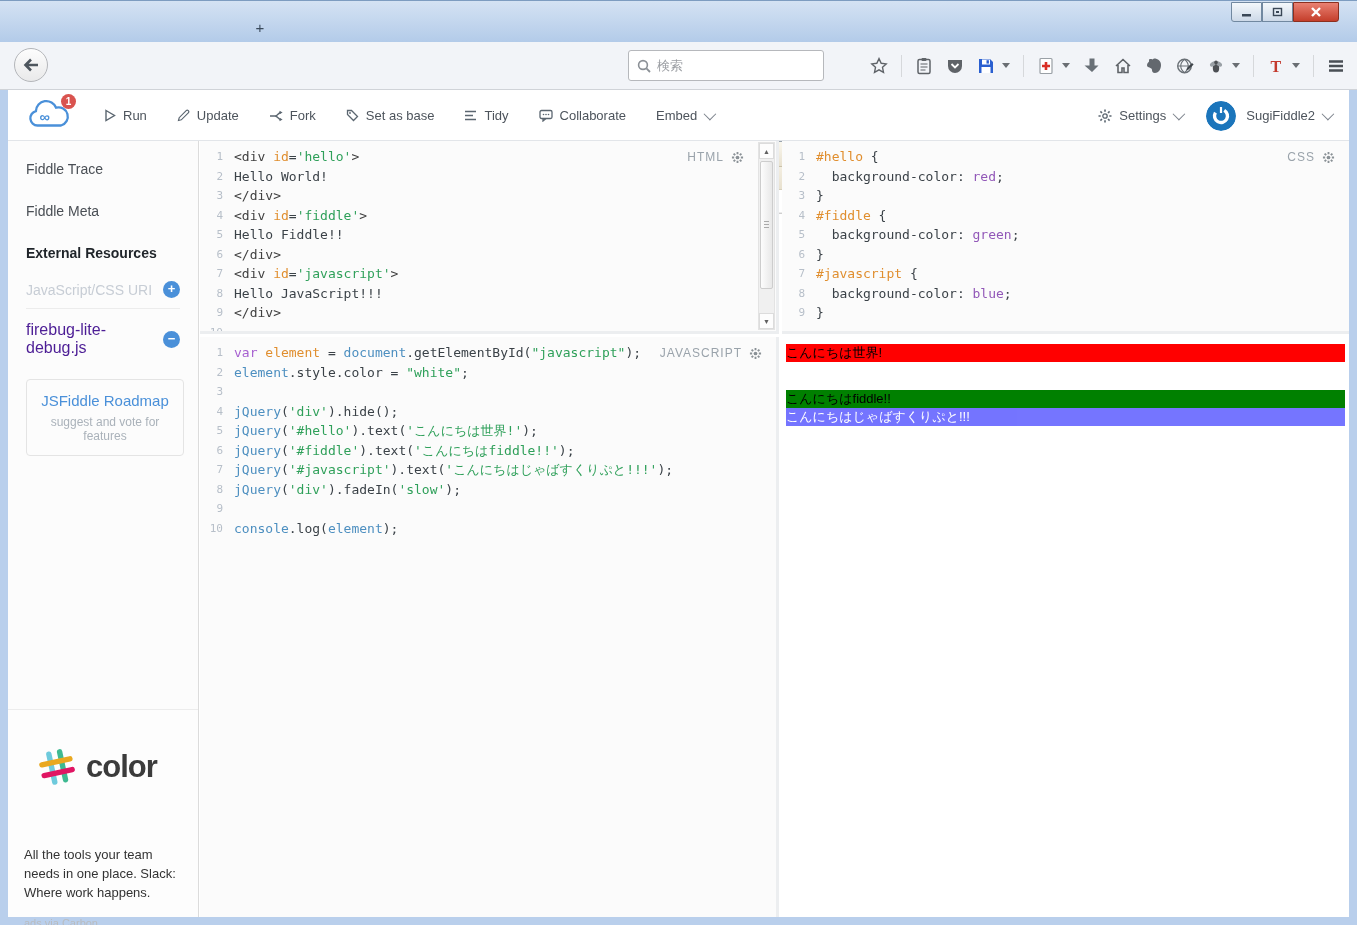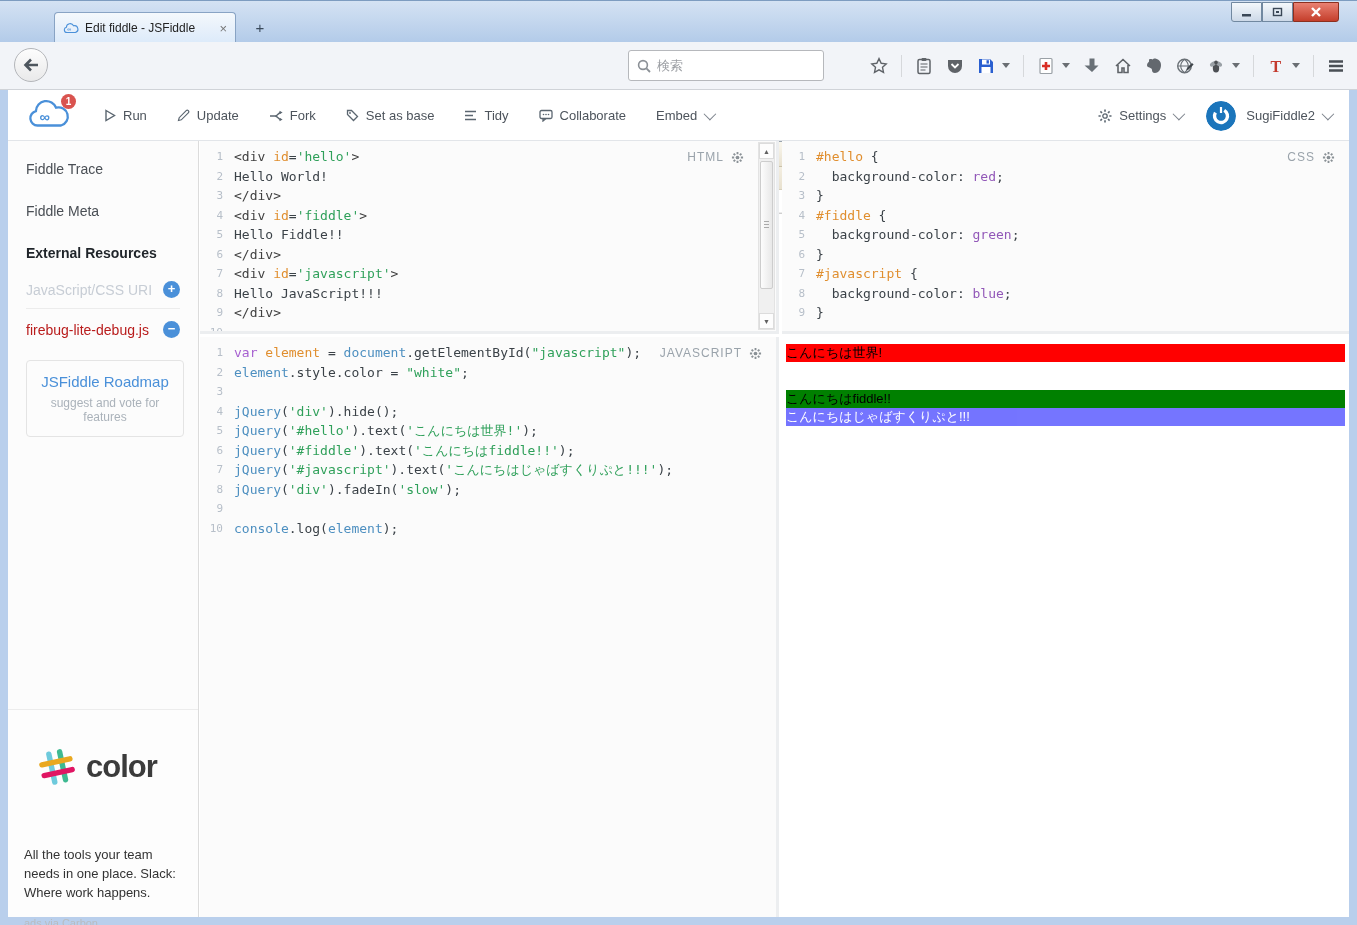--- a/index.html
+++ b/index.html
@@ -51,21 +51,21 @@
 
   
   .snav { padding:14px 0 0 18px; }
   .snav-item { font-size:14px; color:#4a4f55; padding:6px 0 6px 0; margin-bottom:14px; cursor:default; }
   .snav-item.bold { font-weight:bold; color:#1f2429; }
   .res-row { display:flex; align-items:center; margin:2px 18px 0 18px; padding-bottom:10px; border-bottom:1px solid #ececec; }
   .res-input { flex:1; border:none; outline:none; background:transparent; font-size:14px; color:#444; font-family:"Liberation Sans",sans-serif; min-width:0; }
   .res-input::placeholder { color:#c7cdd5; }
   .circle-btn { flex:none; width:17px; height:17px; border-radius:50%; background:#4a90d9; color:#fff; font-size:13px; line-height:16px; text-align:center; font-weight:bold; }
   .res-item { display:flex; align-items:center; margin:12px 18px 22px 18px; }
-  .res-link { flex:1; font-size:14px; color:#b91c1c; text-decoration:none; }
+  .res-link { flex:1; font-size:16px; color:#4c1d95; text-decoration:none; }
   .roadmap { margin:16px 14px 0 18px; border:1px solid #e4e4e4; border-radius:4px; padding:12px 6px; text-align:center; }
   .roadmap-title { color:#4a90d9; font-size:15px; }
   .roadmap-sub { color:#aab2ba; font-size:12px; margin-top:6px; }
   .ad { position:absolute; left:0; right:0; top:568px; bottom:0; border-top:1px solid #ececec; background:#fdfdfd; padding:36px 16px 0 16px; }
   .ad-brand { display:flex; align-items:center; gap:8px; margin-left:12px; }
   .ad-brand-name { font-size:31px; font-weight:bold; color:#3b3b3b; letter-spacing:-1px; }
   .ad-text { margin-top:58px; font-size:13px; color:#333; line-height:1.45; }
   .ad-attr { margin-top:14px; font-size:11px; color:#b9bcc0; }
 
   
@@ -119,28 +119,20 @@
   .fb-cmdline { flex:none; height:21px; border-top:1px solid #cfcfcf; display:flex; align-items:center; font-family:"DejaVu Sans Mono", monospace; font-size:12px; color:#0000cc; padding:0 4px; }
   .fb-up { margin-left:auto; width:18px; height:15px; border-radius:3px; background:linear-gradient(#f6c4bf,#e2837b); border:1px solid #b95a50; display:flex; align-items:center; justify-content:center; }
   .fb-up i { width:0; height:0; border-left:4px solid transparent; border-right:4px solid transparent; border-bottom:5px solid #fff; }
 </style>
 </head>
 <body>
 
 <div class="window">
 
   <div class="titlebar">
-    <div class="tab">
-      <svg class="" width="16" height="13" viewBox="0 0 24 18">
-        <path d="M18.5 15H6a4 4 0 0 1-.9-7.9A5.6 5.6 0 0 1 15.8 5 4.6 4.6 0 0 1 18.5 15z" fill="none" stroke="#4a90d9" stroke-width="1.6"></path>
-        <text x="6.2" y="12.5" font-size="8" fill="#4a90d9" font-weight="bold">∞</text>
-      </svg>
-      <span class="tab-title">Edit fiddle - JSFiddle</span>
-      <span class="tab-close">×</span>
-    </div>
     <div class="newtab">+</div>
     <div class="winbtns">
       <div class="winbtn min">
         <svg width="11" height="9" viewBox="0 0 11 9">
             <rect x="1" y="6" width="9" height="2.5" fill="#3a4756"></rect>
           </svg>
       </div>
       <div class="winbtn">
         <svg width="11" height="10" viewBox="0 0 11 10">
             <rect x="1.5" y="1.5" width="8" height="7" fill="none" stroke="#3a4756" stroke-width="1.4"></rect>

